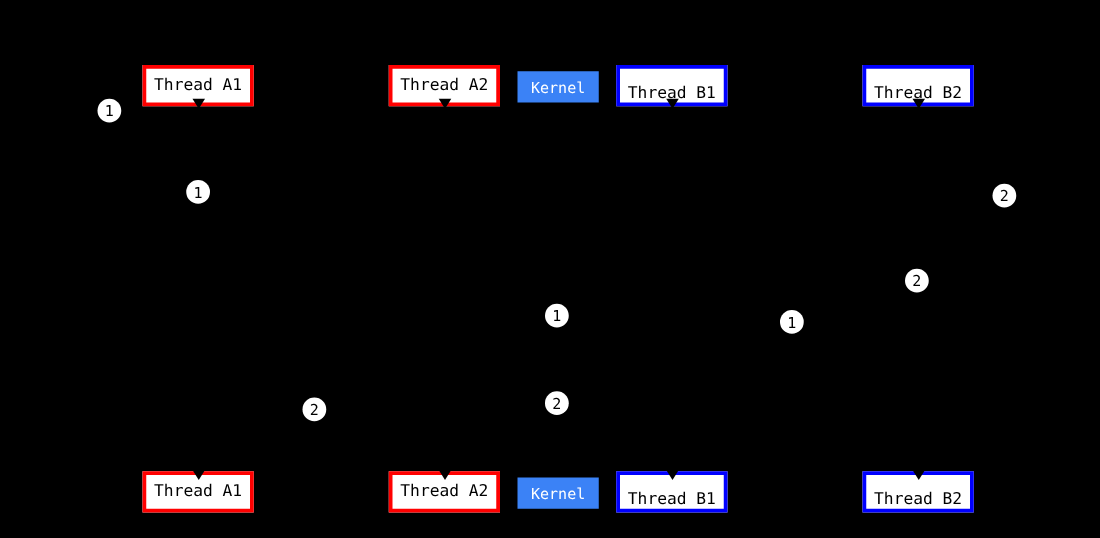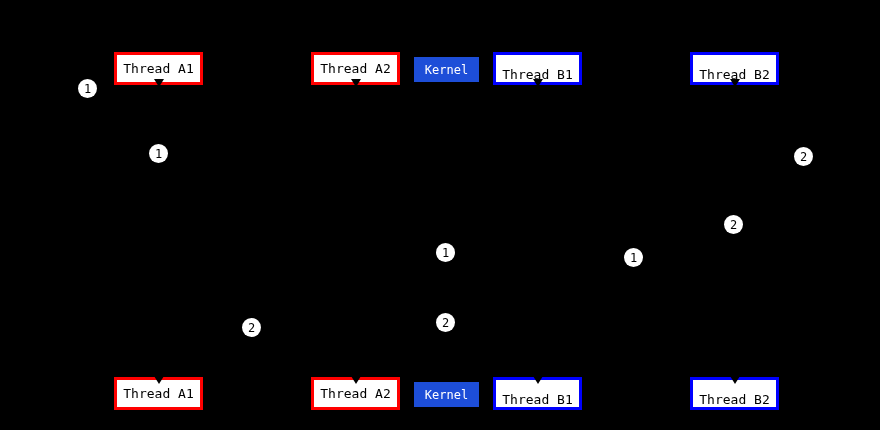--- a/index.html
+++ b/index.html
@@ -25,21 +25,21 @@
     justify-content: center;
     color: #000000;
     font-size: 13px;
     font-family: "DejaVu Sans Mono", monospace;
     white-space: nowrap;
   }
   .node.red    { border-color: #ff0000; }
   .node.blue   { border-color: #0000ff; align-items: flex-end; }
   .node.kernel {
     border: none;
-    background: #1d4ed8;
+    background: #3b82f6;
     color: #ffffff;
     font-size: 12px;
   }
   .notch {
     position: absolute;
     left: 50%;
     transform: translateX(-50%);
     width: 0;
     height: 0;
     border-left: 5px solid transparent;

